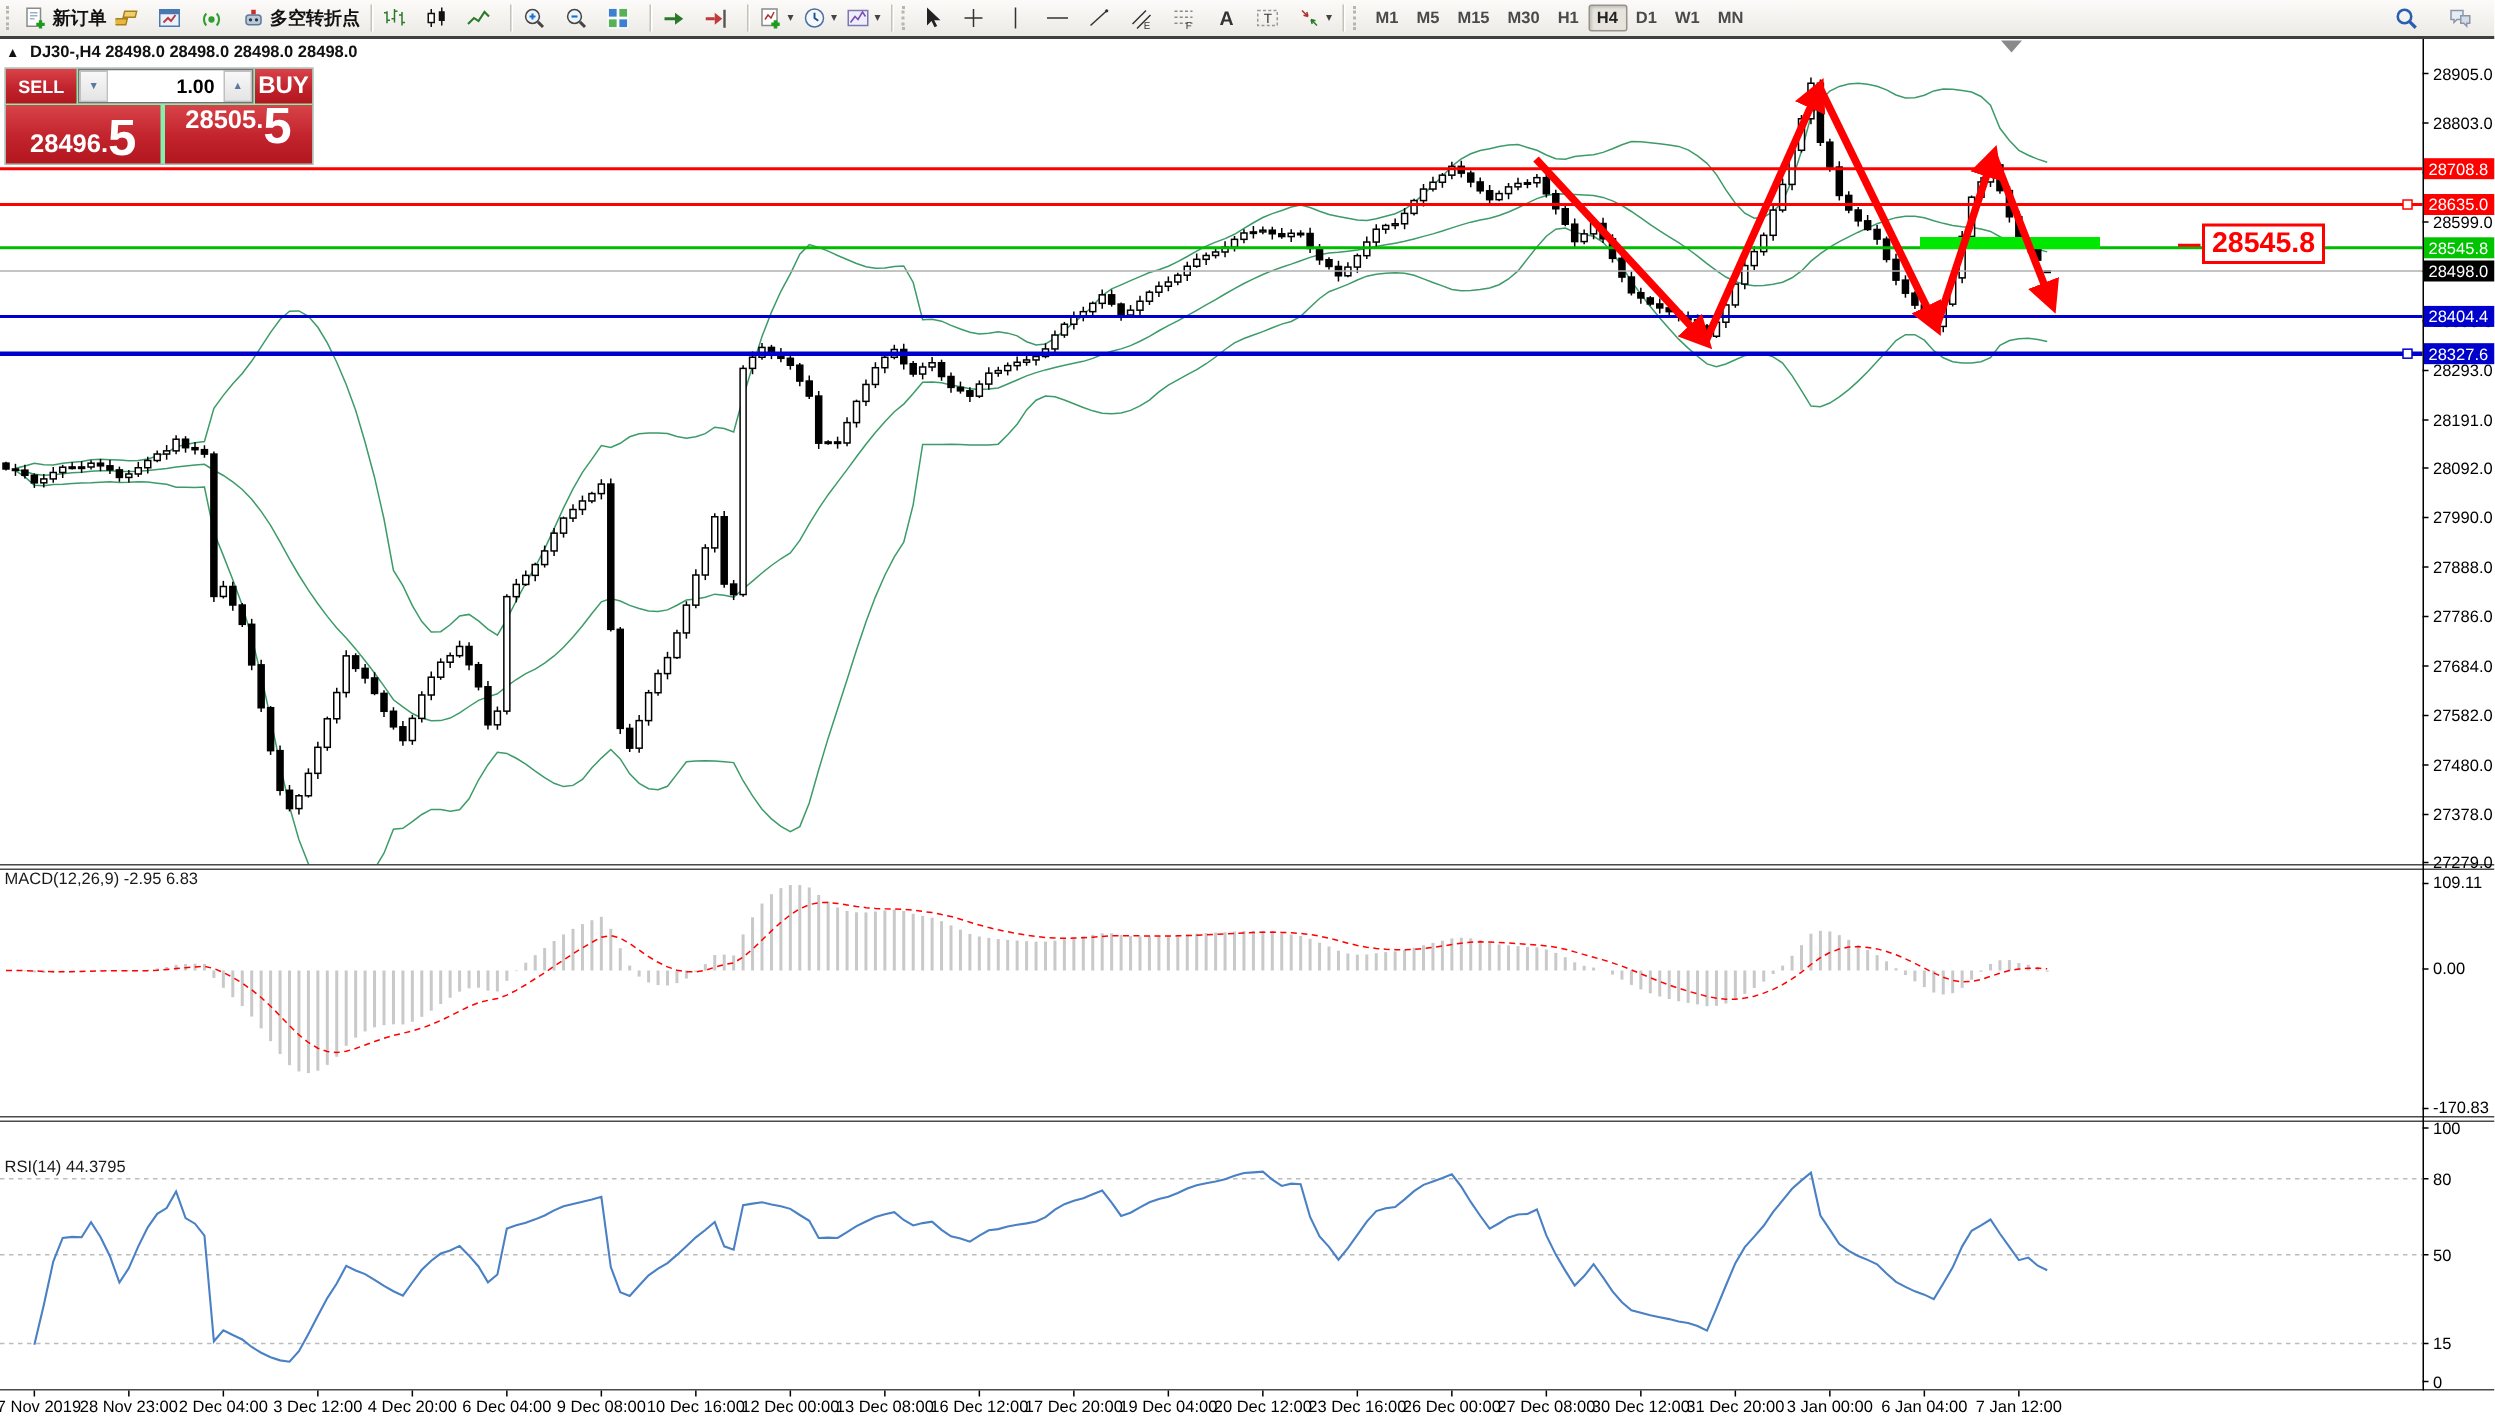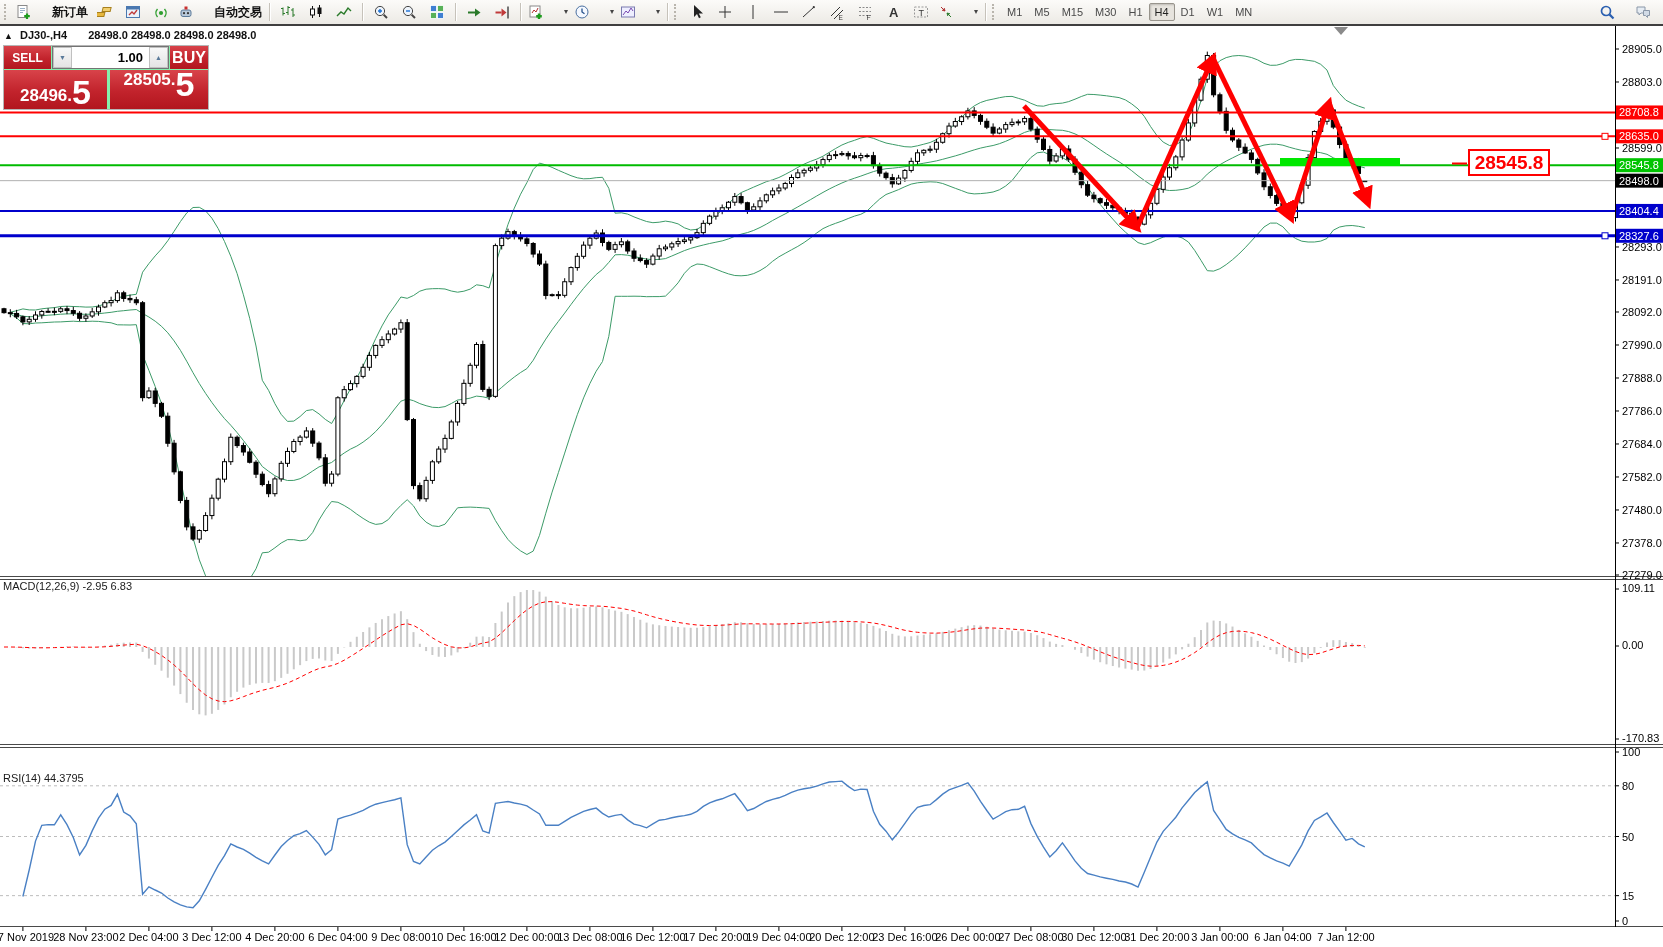--- a/index.html
+++ b/index.html
@@ -2,28 +2,28 @@
 <html><head>
 <meta charset="utf-8">
 <style>
   html,body{margin:0;padding:0;width:1663px;height:947px;overflow:hidden;background:#fff;
     font-family:"Liberation Sans",sans-serif;position:relative;-webkit-font-smoothing:none}
   #stage{position:absolute;left:0;top:0;width:1663px;height:947px}
   
   #toolbar{position:absolute;left:0;top:0;width:1663px;height:24px;
     background:linear-gradient(#fcfbf9,#eceae5);display:flex;align-items:center;padding-left:2px;box-sizing:border-box}
   #toolbar-border{position:absolute;left:0;top:24px;width:1663px;height:2px;background:#3f3f3f}
-  .tb-btn{height:20px;min-width:22px;display:flex;align-items:center;justify-content:center;gap:20px;
+  .tb-btn{height:20px;min-width:22px;display:flex;align-items:center;justify-content:flex-start;gap:3px;
     padding:0 2px;border:1px solid transparent;border-radius:2px;color:#333;flex:0 0 auto;cursor:default}
   .tb-btn svg{display:block}
   .tb-label{font-size:12px;font-weight:bold;color:#111;white-space:nowrap}
   .tb-caret{font-size:8px;color:#444;line-height:8px}
   .tb-sep{width:1px;height:18px;background:#c6c2ba;box-shadow:1px 0 0 #fff;margin:0 4px;flex:0 0 auto}
   .tb-grip{width:3px;height:16px;border-left:2px dotted #b9b5ad;margin:0 4px 0 2px;flex:0 0 auto}
-  .tf-btn{font-size:11px;font-weight:normal;color:#4a4a4a;padding:2px 5px;border:1px solid transparent;border-radius:2px;flex:0 0 auto}
+  .tf-btn{font-size:11px;font-weight:bold;color:#4a4a4a;padding:2px 5px;border:1px solid transparent;border-radius:2px;flex:0 0 auto}
   .tf-btn.active{background:#e7e4de;border:1px solid #98948c;box-shadow:inset 1px 1px 2px rgba(0,0,0,.18);color:#222}
   #toolbar-right{position:absolute;right:6px;top:1px;height:22px;display:flex;align-items:center;gap:8px}
   
   #chart-title{position:absolute;left:4px;top:29px;font-size:11px;font-weight:bold;color:#111;white-space:nowrap}
   #chart-title .tgl{font-size:9px;margin-right:4px}
   
   #trade-panel{position:absolute;left:3px;top:45px;width:204px;height:63px;background:#86efac;border:1px solid #b6b6b6;box-sizing:content-box}
   #trade-panel .red{background:linear-gradient(180deg,#d8434a 0%,#c2232c 55%,#b2161e 100%);color:#fff}
   #sell-btn{position:absolute;left:0;top:0;width:47px;height:23px;font-size:12px;font-weight:bold;
     display:flex;align-items:center;justify-content:center}
@@ -900,21 +900,21 @@
           <path d="M4.5 13a6 6 0 0 1 0-8M11.5 5a6 6 0 0 1 0 8" stroke="#2e9e2e" fill="none" stroke-width="1.4"></path>
         </svg>
       </div>
       <div class="tb-btn">
         <svg width="16" height="16" viewBox="0 0 16 16">
           <rect x="3" y="6" width="10" height="6.5" rx="2" fill="#b9c9da" stroke="#5b7a9a"></rect>
           <circle cx="6" cy="9.2" r="1.1" fill="#333"></circle>
           <circle cx="10" cy="9.2" r="1.1" fill="#333"></circle>
           <rect x="6.5" y="2.5" width="3" height="3" fill="#c9302f"></rect>
         </svg>
-        <span class="tb-label">自动交易</span>
+        <span class="tb-label">多空转折点</span>
       </div>
       <div class="tb-sep"></div>
       <div class="tb-btn">
         <svg width="16" height="16" viewBox="0 0 16 16">
           <g stroke="#2a7a2a">
             <path d="M3 3.5v8M3 9.5h2M1 4.5h2"></path>
             <path d="M8 2v9M8 3.5h2M6 8.5h2"></path>
             <path d="M13 4v9M13 11h2M11 6h2"></path>
           </g>
         </svg>
@@ -1076,21 +1076,21 @@
         <svg width="16" height="16" viewBox="0 0 16 16">
           <path d="M2 3h8v6H6l-2 2V9H2z" fill="#e6ecf3" stroke="#8a97a8"></path>
           <path d="M8.5 6.5h6v5h-2v2l-2-2h-2z" fill="#d2dbe6" stroke="#8a97a8"></path>
         </svg>
       </div>
     </div>
 
   <div id="chart-title">
     <span class="tgl">▲</span>
     <span>DJ30-,H4</span>
-    <span style="margin-left:18px">28498.0 28498.0 28498.0 28498.0</span>
+    <span style="margin-left:0">28498.0 28498.0 28498.0 28498.0</span>
   </div>
 
   <div id="trade-panel">
     <div id="sell-btn" class="red">SELL</div>
     <div id="vol-spin">
       <div class="spin-btn">▼</div>
       <input id="vol-input" value="1.00" style="">
       <div class="spin-btn">▲</div>
     </div>
     <div id="buy-btn" class="red">BUY</div>

